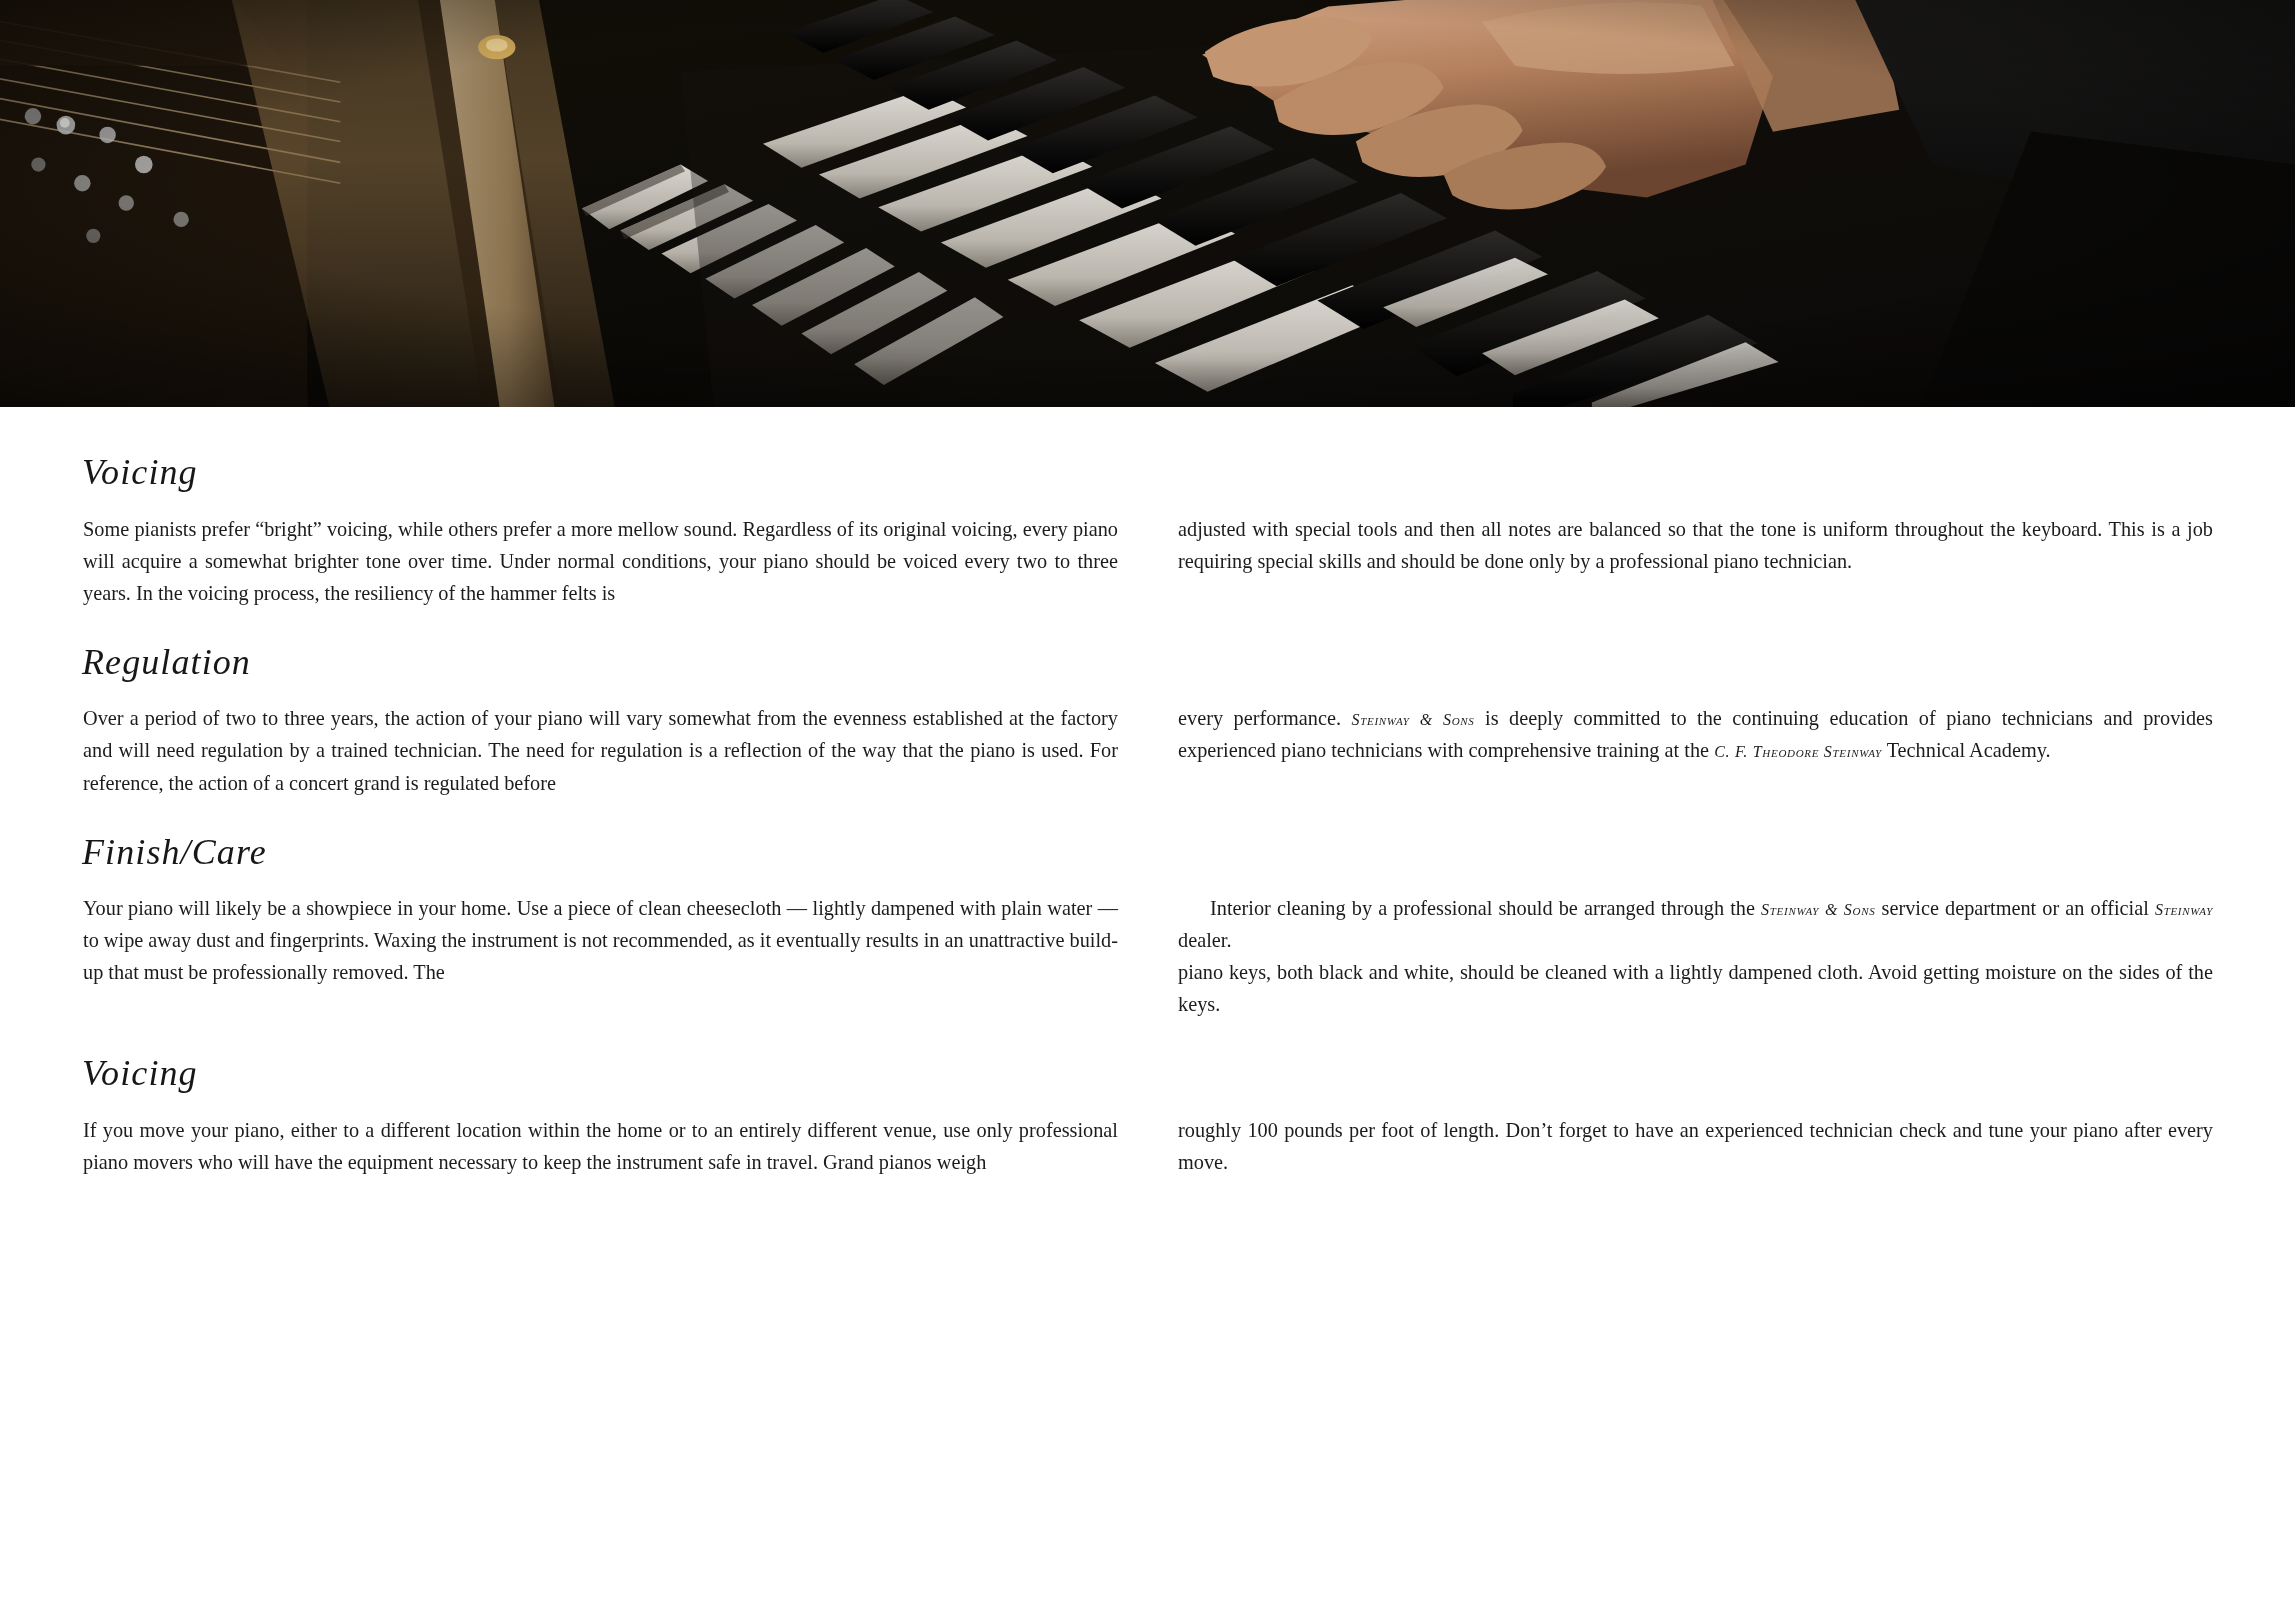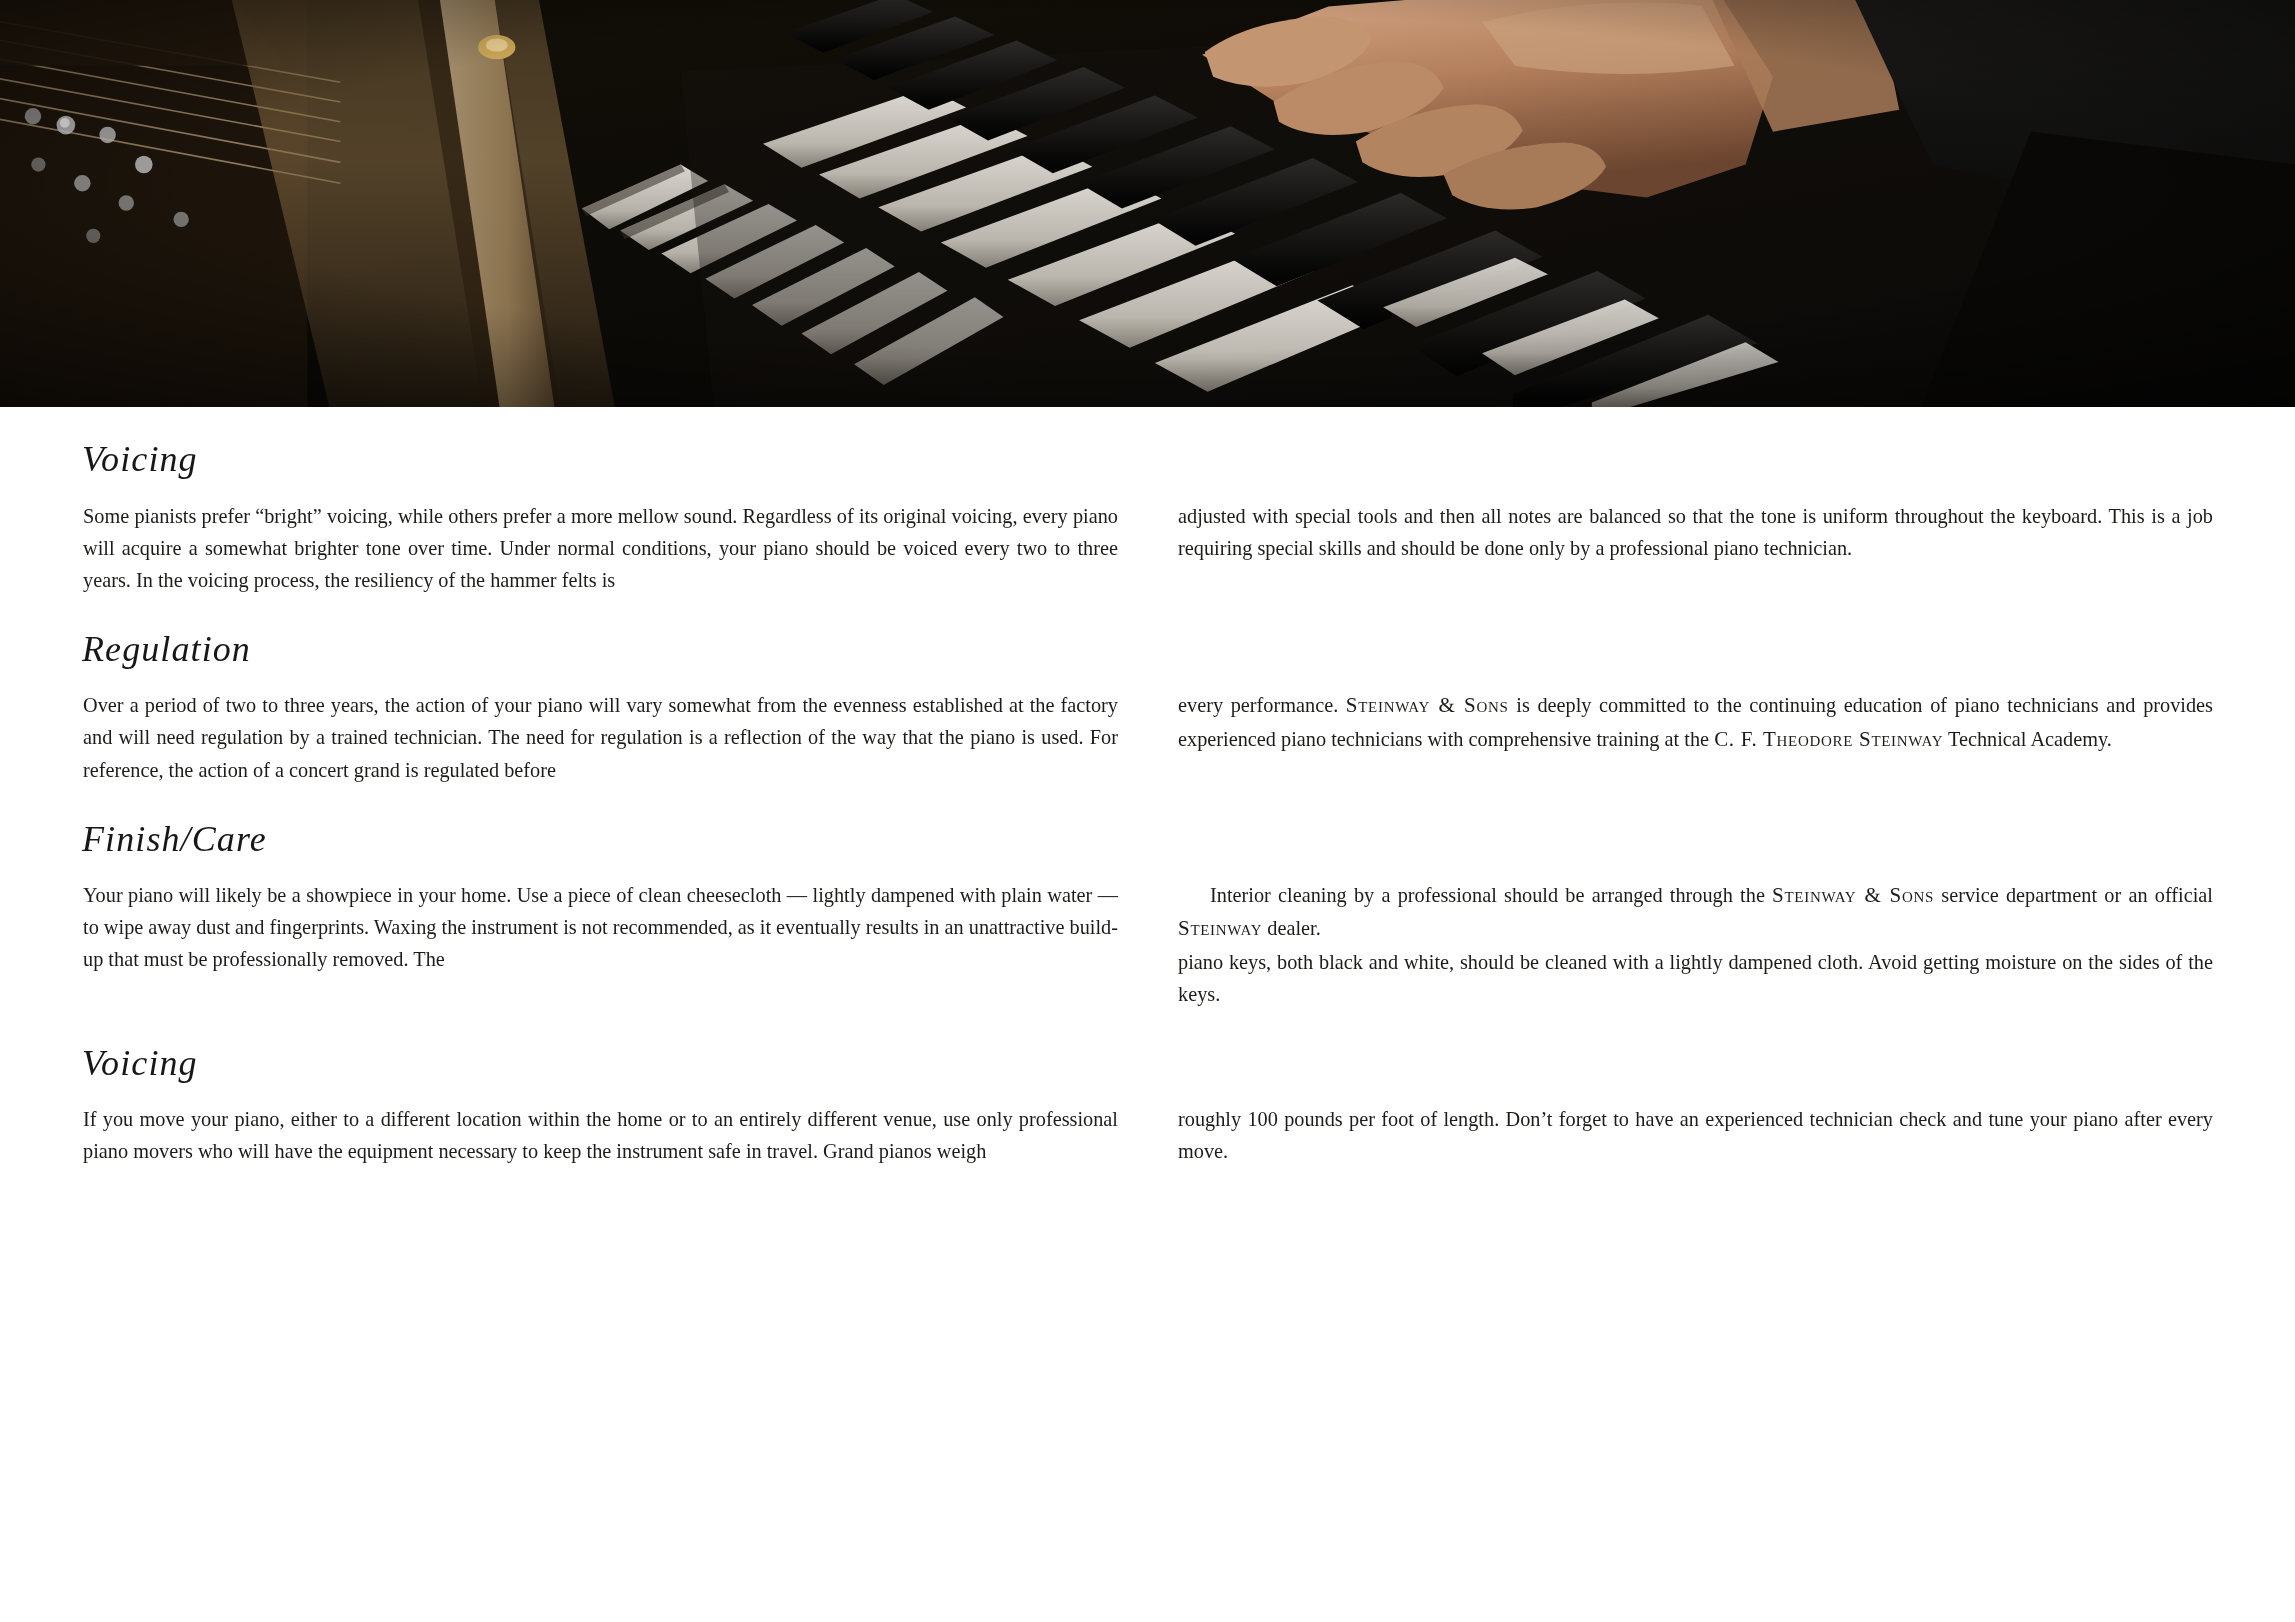--- a/index.html
+++ b/index.html
@@ -21,21 +21,21 @@
     width: 2295px;
     height: 407px;
     overflow: hidden;
     background: #0b0906;
   }
   .hero-svg { display: block; width: 2295px; height: 407px; }
 
   
   .article {
     box-sizing: border-box;
-    padding: 33px 82px 0 82px;
+    padding: 46px 82px 0 82px;
   }
 
   .section { margin-bottom: 0; }
 
   .section-title {
     font-family: "Liberation Serif", serif;
     font-style: italic;
     font-weight: 400;
     font-size: 36px;
     letter-spacing: 1.1px;
@@ -62,22 +62,23 @@
     text-align: justify;
     text-justify: inter-word;
     color: #1d1c1a;
     hyphens: none;
   }
   p.body + p.body { margin-top: 0; }
   p.body.indent { text-indent: 32px; }
 
   .sc {
     font-variant: small-caps;
-    font-size: 21px;
+    font-size: 16px;
     letter-spacing: 0.7px;
+    font-style: italic;
   }
 </style>
 </head>
 <body>
 
 <div class="hero">
   <svg class="hero-svg" viewBox="0 0 4181 742" preserveAspectRatio="none">
     <defs>
       <linearGradient id="bgDark" x1="0" y1="0" x2="1" y2="1">
         <stop offset="0%" stop-color="#141008"></stop>

